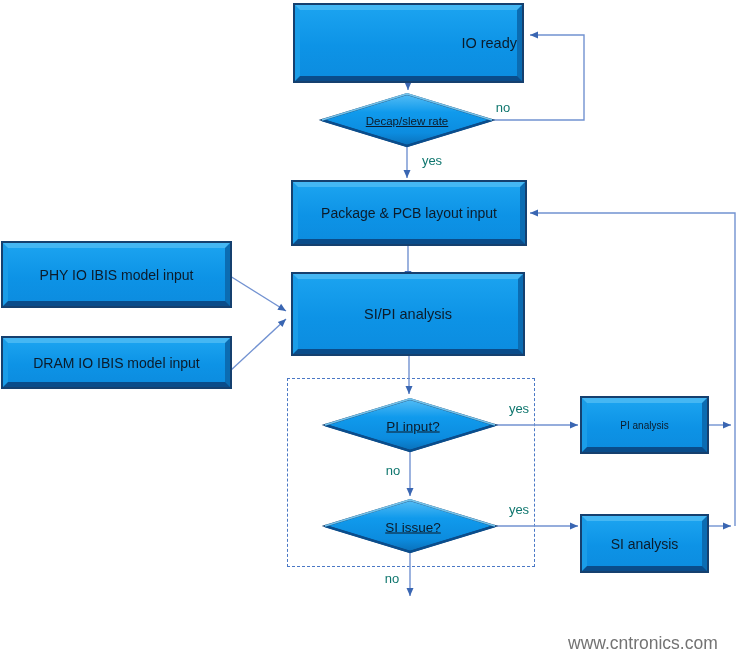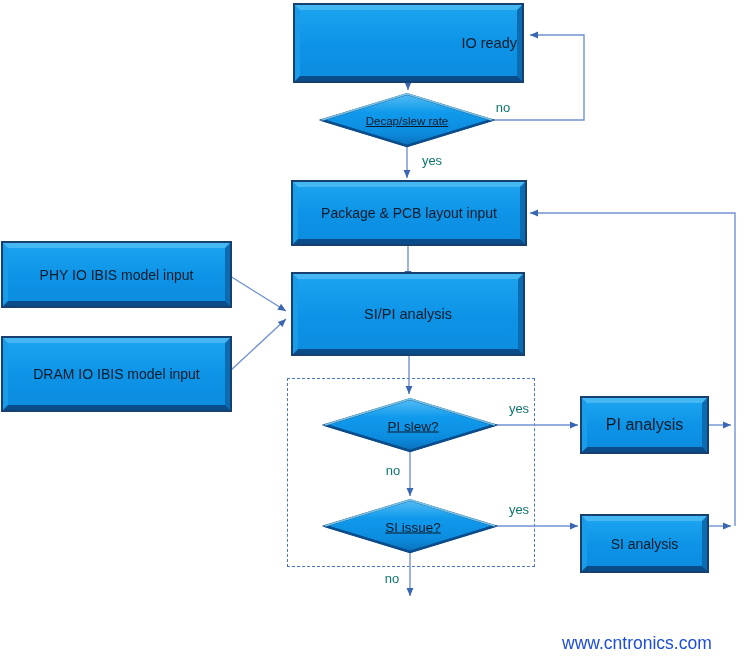--- a/index.html
+++ b/index.html
@@ -23,21 +23,21 @@
   }
   .dlabel{
     position:absolute;z-index:4;transform:translate(-50%,-50%);
     color:#0c1b2a;white-space:nowrap;text-decoration:underline;
   }
   .elabel{
     position:absolute;z-index:4;transform:translate(-50%,-50%);
     color:#0f766e;font-size:13px;white-space:nowrap;
   }
   .watermark{
-    position:absolute;z-index:4;color:#1d4ed8;font-size:17.5px;white-space:nowrap;
+    position:absolute;z-index:4;color:#737373;font-size:17.5px;white-space:nowrap;margin-left:6px;
   }
 </style>
 </head>
 <body>
 
 <div class="canvas">
 
   <svg class="layer" width="745" height="668" viewBox="0 0 745 668">
     <defs>
       <marker id="ah" markerUnits="userSpaceOnUse" markerWidth="10" markerHeight="10" refX="8.5" refY="4" orient="auto">
@@ -92,39 +92,39 @@
   </div>
 
   <div class="node" style="left:293px;top:182px;width:232px;height:62px;font-size:14px;">
     <span>Package &amp; PCB layout input</span>
   </div>
 
   <div class="node" style="left:3px;top:243px;width:227px;height:63px;font-size:14px;justify-content:center;">
     <span>PHY IO IBIS model input</span>
   </div>
 
-  <div class="node" style="left:3px;top:338px;width:227px;height:72px;font-size:14px;">
+  <div class="node" style="left:3px;top:338px;width:227px;height:49px;font-size:14px;">
     <span>DRAM IO IBIS model input</span>
   </div>
 
   <div class="node" style="left:293px;top:274px;width:230px;height:80px;">
     <span>SI/PI analysis</span>
   </div>
 
-  <div class="node" style="left:582px;top:398px;width:125px;height:54px;font-size:16px;">
+  <div class="node" style="left:582px;top:398px;width:125px;height:54px;font-size:10px;">
     <span>PI analysis</span>
   </div>
 
   <div class="node" style="left:582px;top:516px;width:125px;height:55px;font-size:14px;">
     <span>SI analysis</span>
   </div>
 
 
   <div class="dlabel" style="left:407px;top:121px;font-size:11.5px;">Decap/slew rate</div>
-  <div class="dlabel" style="left:413px;top:426px;font-size:13.5px;">PI slew?</div>
+  <div class="dlabel" style="left:413px;top:426px;font-size:13.5px;">PI input?</div>
   <div class="dlabel" style="left:413px;top:527px;font-size:13.5px;">SI issue?</div>
 
   <div class="elabel" style="left:503px;top:107px;">no</div>
   <div class="elabel" style="left:432px;top:160px;">yes</div>
   <div class="elabel" style="left:519px;top:408px;">yes</div>
   <div class="elabel" style="left:393px;top:470px;">no</div>
   <div class="elabel" style="left:519px;top:509px;">yes</div>
   <div class="elabel" style="left:392px;top:578px;">no</div>
 
   <div class="watermark" style="left:562px;top:633px;">www.cntronics.com</div>

